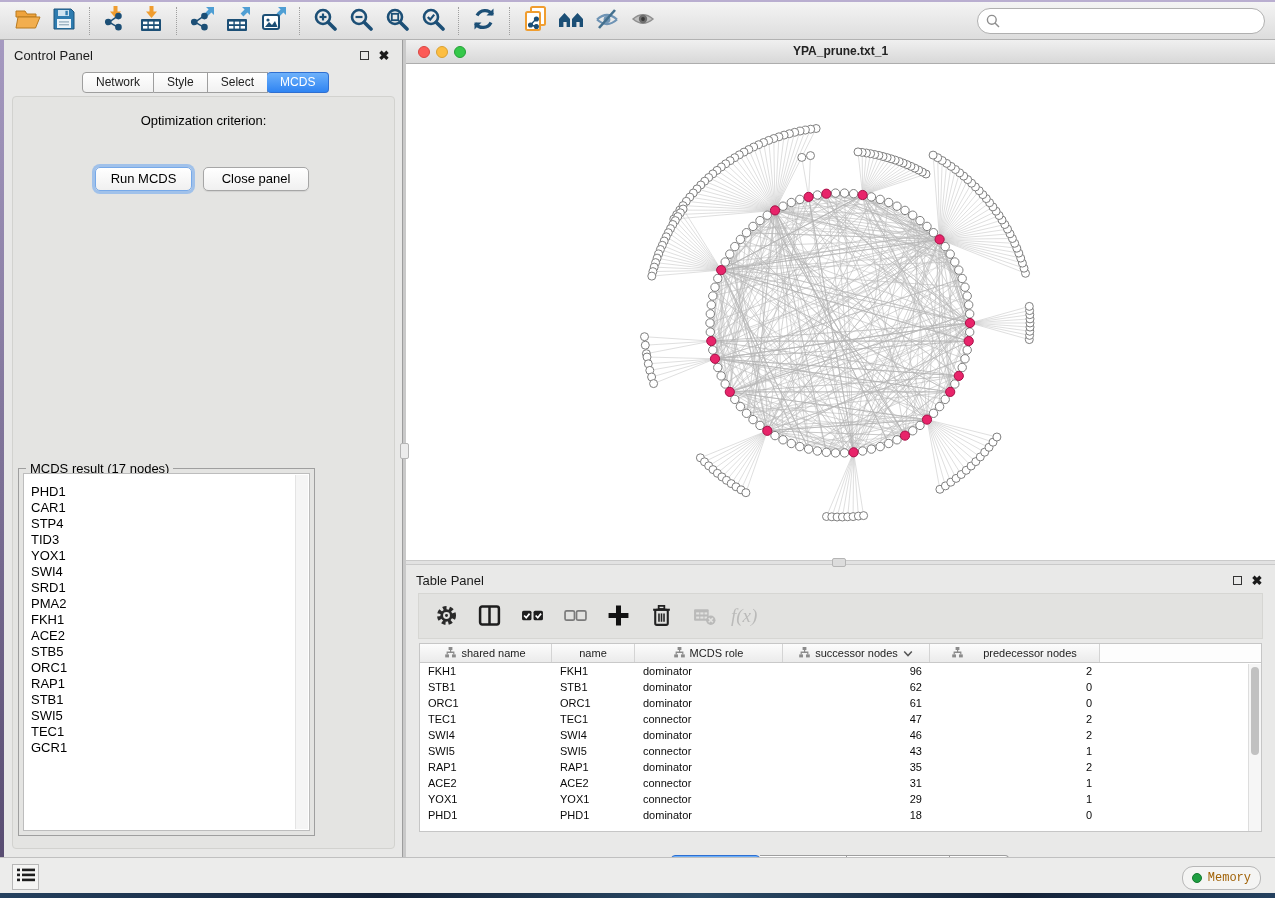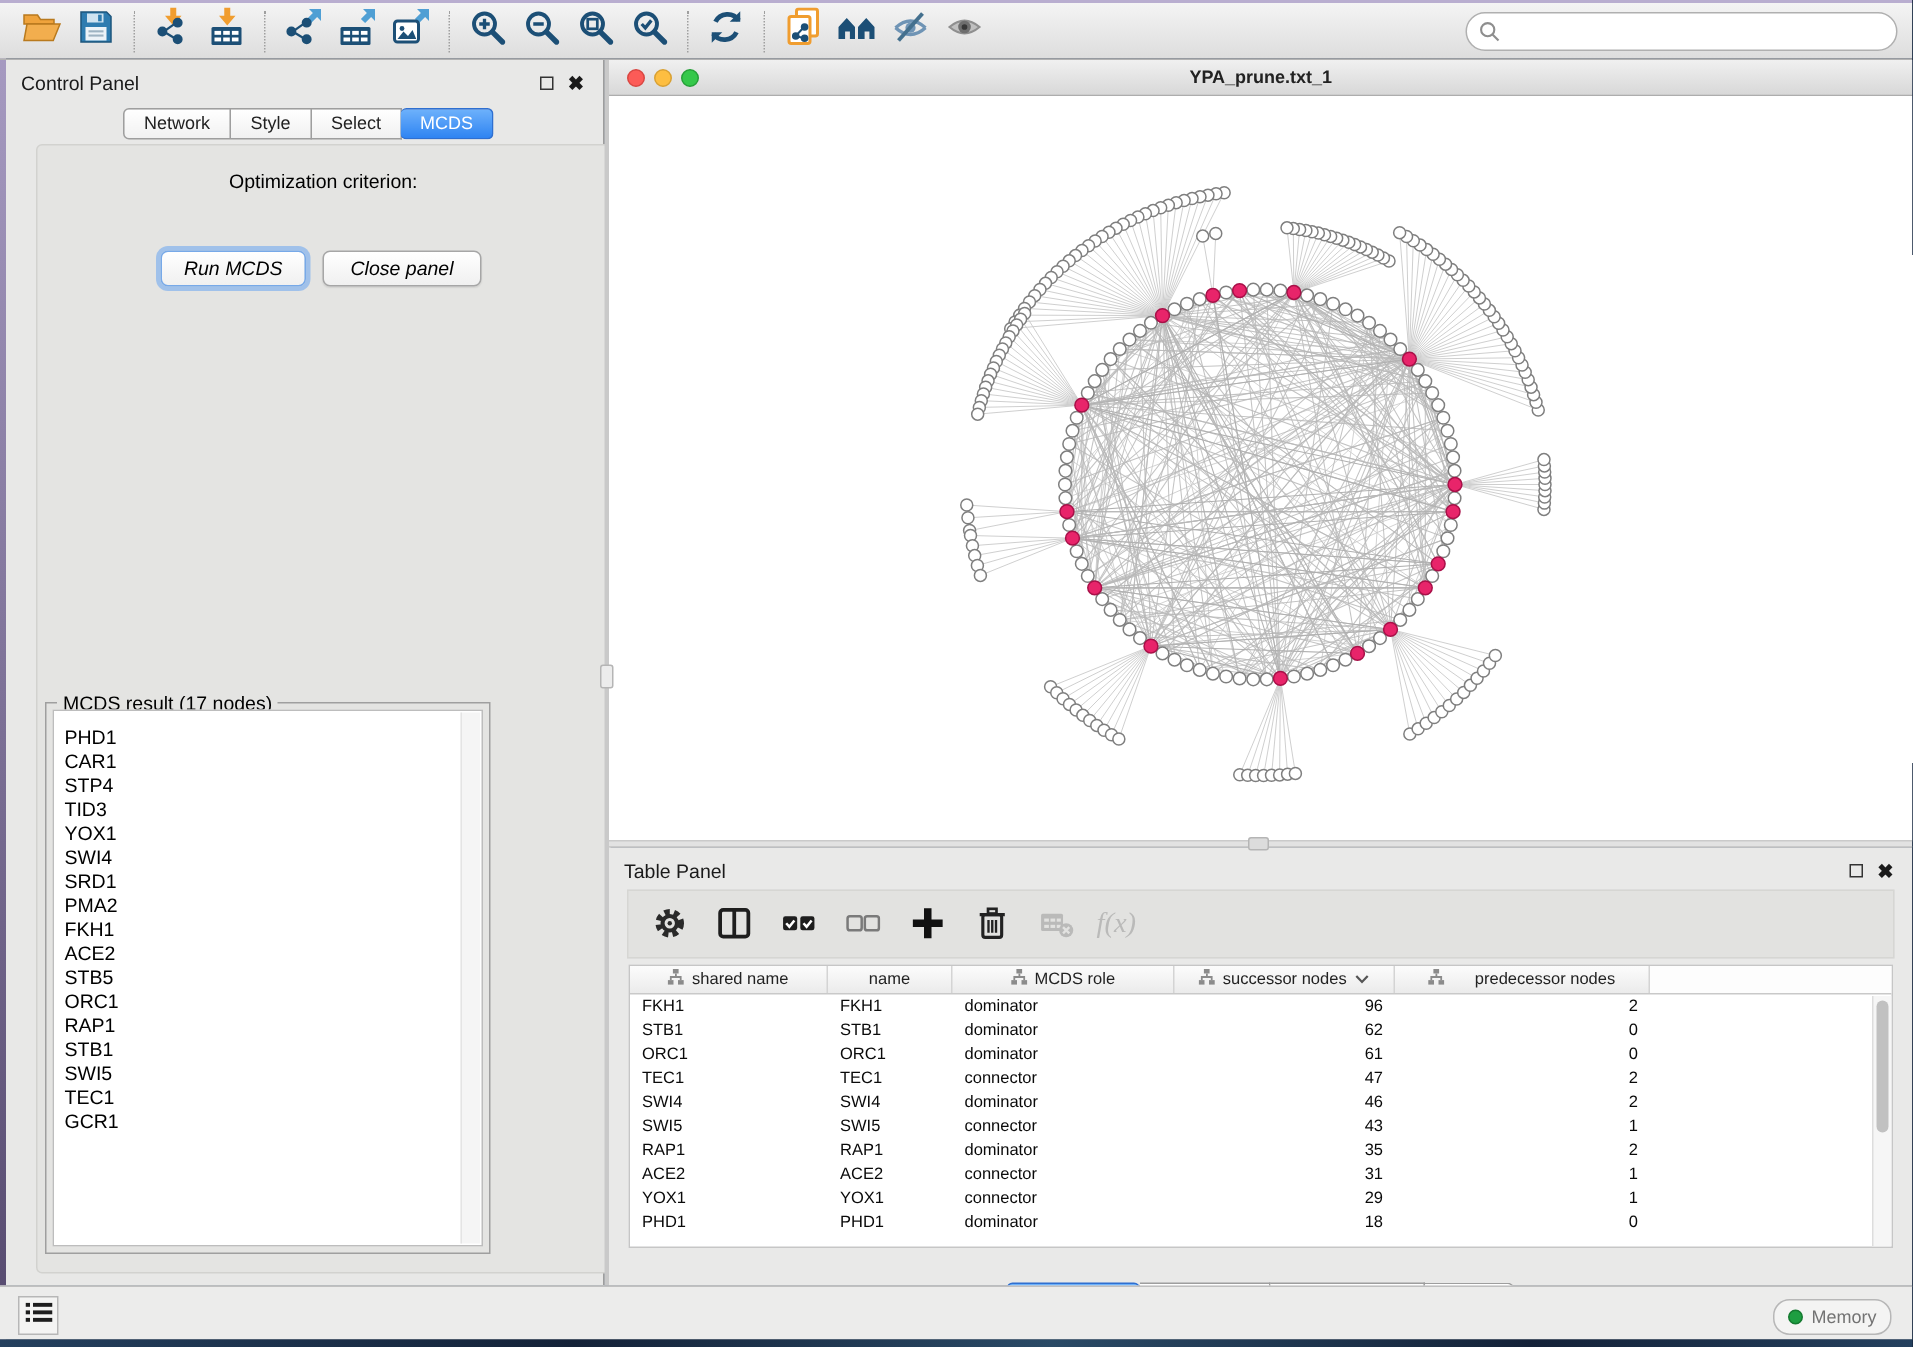--- a/index.html
+++ b/index.html
@@ -36,32 +36,32 @@
 
   .seg-tabs { position:absolute; display:flex; }
   .seg-tab { height:21px; line-height:19px; padding:0 13px; font-size:12px; color:#222;
     background:linear-gradient(#ffffff,#f1f1f1); border:1px solid #9e9e9e; border-left-width:0; text-align:center; }
   .seg-tab:first-child { border-left-width:1px; border-radius:4px 0 0 4px; }
   .seg-tab:last-child { border-radius:0 4px 4px 0; }
   .seg-tab.active { background:linear-gradient(#6db1fb,#2f84f2); color:#fff; border-color:#2f6fd0; border-radius:4px; margin-left:-1px; }
   .cp-tabs { left:78px; top:32px; }
 
   .cp-body { position:absolute; left:8px; top:56px; width:383px; height:753px;
-    background:#e4e4e2; border:1px solid #d2d2cf; border-radius:4px;margin-left:12px; }
+    background:#e4e4e2; border:1px solid #d2d2cf; border-radius:4px; }
   .opt-label { position:absolute; left:0; width:100%; top:16px; text-align:center; font-size:13px; color:#000; }
   .opt-select { position:absolute; left:33px; top:38px; width:314px; height:23px; background:#fff;
     border:1px solid #b3b3b3; border-radius:5px; font-size:13px; color:#000; display:flex; align-items:center;
     padding-left:10px; box-shadow:0 1px 1px rgba(0,0,0,.08); }
   .opt-select .stepper { position:absolute; right:1px; top:1px; bottom:1px; width:20px; border-radius:0 4px 4px 0;
     background:linear-gradient(#66aefb,#2d82f1); display:flex; flex-direction:column; align-items:center; justify-content:center; gap:1px; }
   .stepper svg { display:block; }
   .cp-buttons { position:absolute; left:0; top:70px; width:100%; height:26px; }
   .mac-btn { position:absolute; height:24px; background:linear-gradient(#ffffff,#f0f0f0);
     border:1px solid #a6a6a6; border-radius:5px; font-size:13px; color:#000; text-align:center; line-height:22px;
-    box-shadow:0 1px 1px rgba(0,0,0,.08);font-style:italic; }
+    box-shadow:0 1px 1px rgba(0,0,0,.08); }
   .mac-btn.focused { border-color:#77a9e8; box-shadow:0 0 0 3px rgba(77,150,245,.45); }
   .run-btn { left:82px; width:97px; }
   .closep-btn { left:190px; width:106px; }
 
   .groupbox { position:absolute; left:5px; top:371px; width:297px; height:368px; border:1px solid #9f9f9f; }
   .groupbox-label { position:absolute; top:-8px; left:7px; background:#e4e4e2; padding:0 4px; font-size:13px; color:#000; }
   .listbox { position:absolute; left:4px; right:4px; top:4px; bottom:4px; background:#fff; border:1px solid #bdbdbd; overflow:hidden; }
   .listbox .items { padding:10px 0 0 7px; font-size:13px; line-height:16px; color:#000; }
   .list-scroll { position:absolute; top:1px; right:1px; bottom:1px; width:13px; background:#f5f5f5; border-left:1px solid #e4e4e4; }
 
@@ -103,21 +103,21 @@
   .t-scroll { position:absolute; top:20px; right:0; bottom:0; width:13px; background:#f6f6f6; border-left:1px solid #ddd; }
   .t-thumb { position:absolute; left:2px; top:3px; width:8px; height:88px; background:#c1c1c1; border-radius:5px; }
   .tp-tabs { position:absolute; left:0; bottom:2px; width:100%; display:flex; justify-content:center; }
 
   
   .status-bar { position:absolute; left:0; top:857px; width:1275px; height:36px; background:#ececeb;
     border-top:1px solid #c0c0c0; z-index:5; }
   .list-btn { position:absolute; left:12px; top:6px; width:27px; height:26px; background:#f4f4f3;
     border:1px solid #b7b7b7; display:flex; align-items:center; justify-content:center; }
   .memory-btn { position:absolute; right:14px; top:8px; height:24px; padding:0 9px; background:#f4f4f3;
-    border:1px solid #b7b7b7; border-radius:11px; display:flex; align-items:center; gap:6px; font-size:12px; color:#737373; }
+    border:1px solid #b7b7b7; border-radius:11px; display:flex; align-items:center; gap:6px; font-size:12px; color:#a16207;font-family:Liberation Mono, monospace; }
   .mem-dot { width:10px; height:10px; border-radius:50%; background:#1e9e41; border:1px solid #157a30; }
 </style>
 </head>
 <body>
 
 <div class="screen">
   <div class="top-edge"></div>
   <div class="left-strip"></div>
   <div class="bottom-strip"></div>
 

